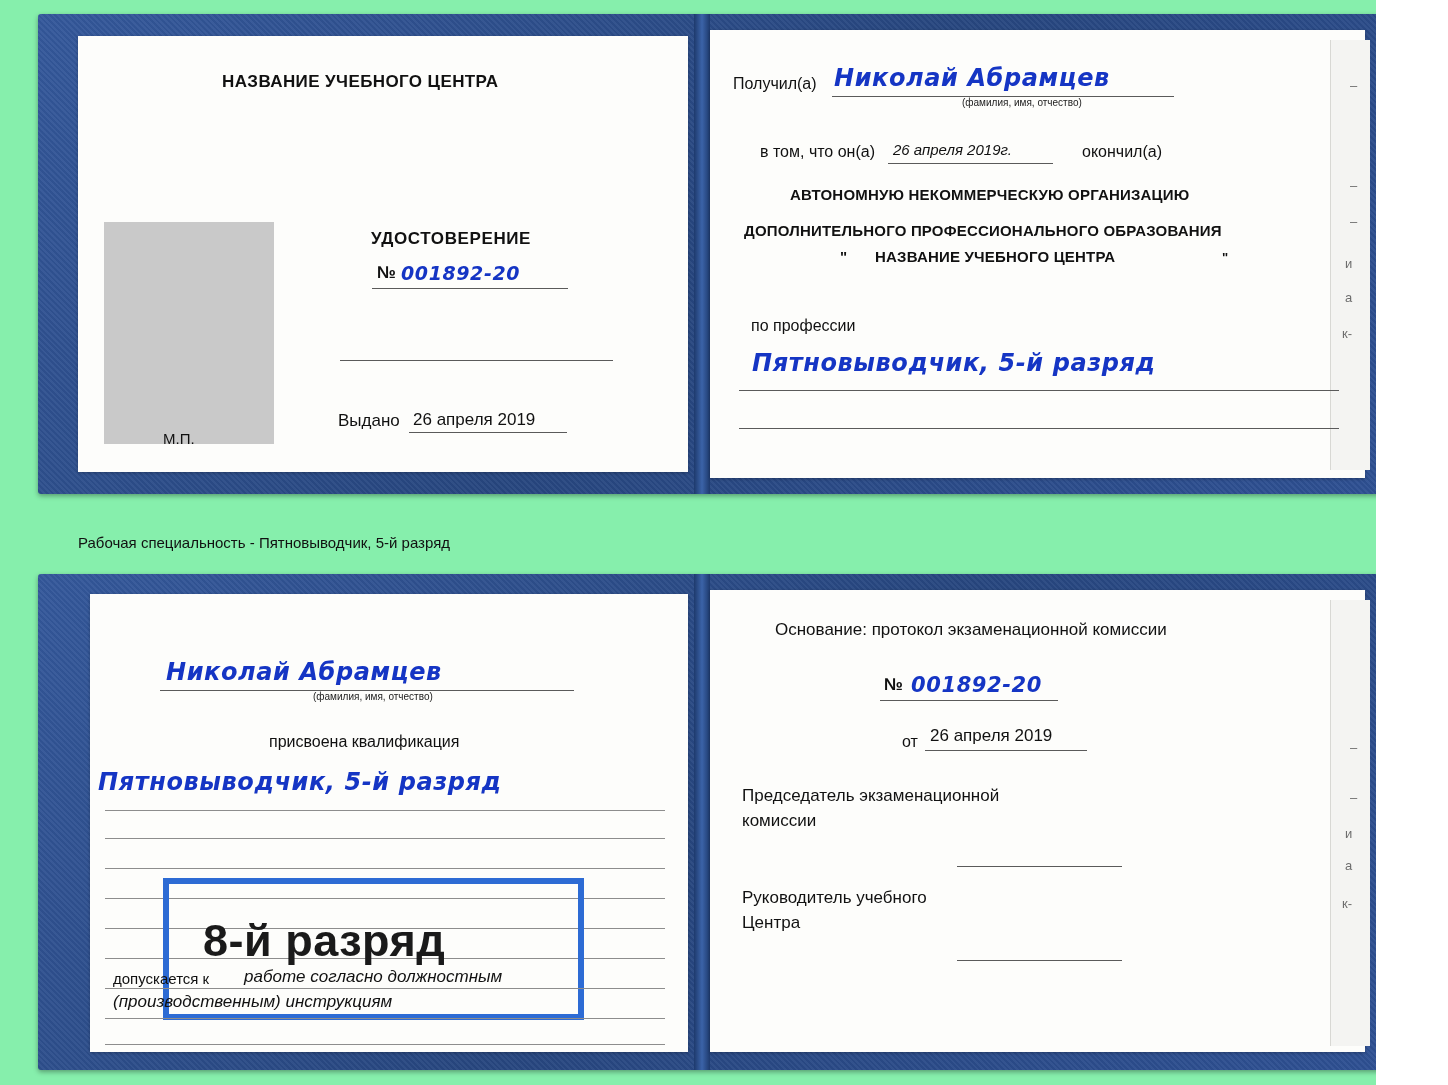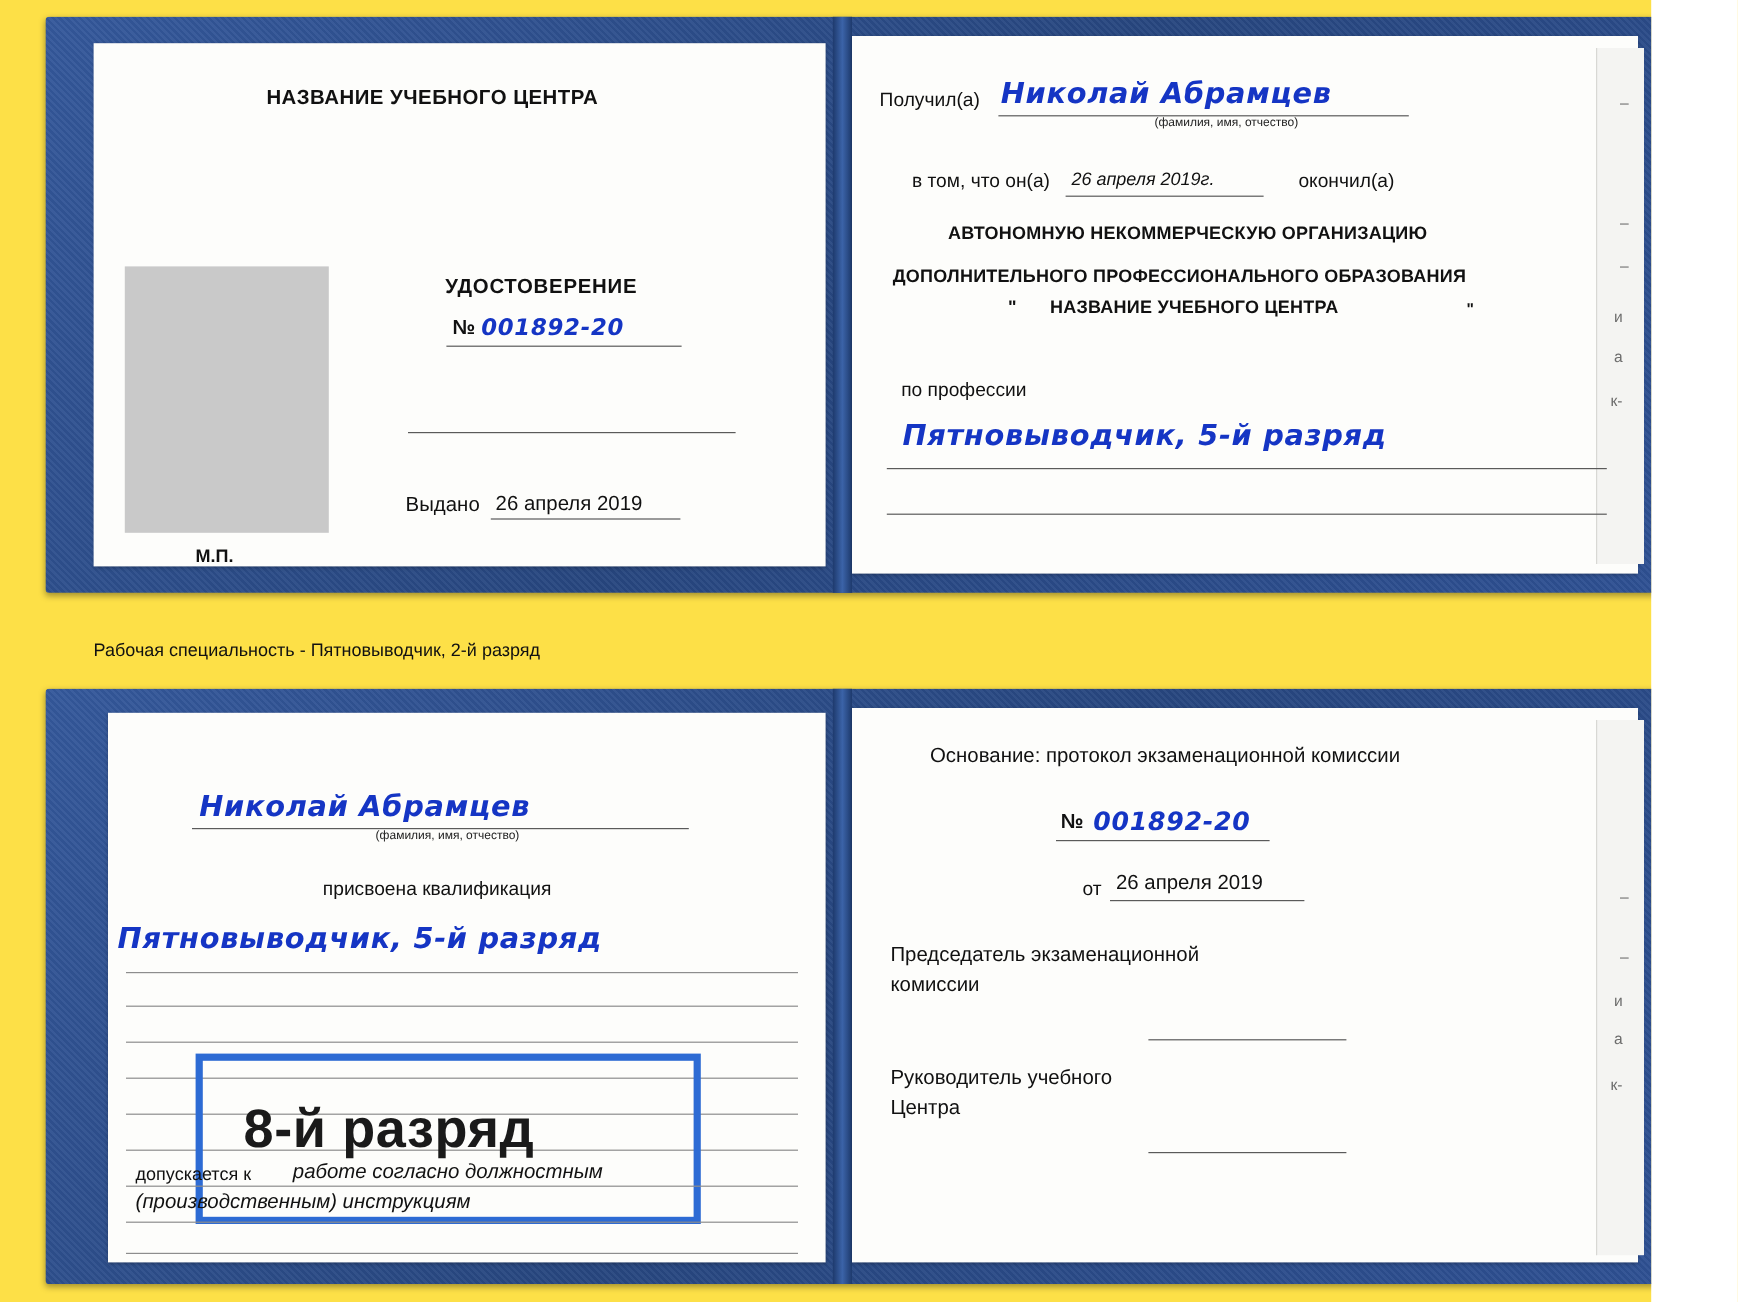--- a/index.html
+++ b/index.html
@@ -6,21 +6,21 @@
   html, body {
     margin: 0; padding: 0;
     width: 1448px; height: 1085px;
     background: #ffffff;
     font-family: "Liberation Sans", sans-serif;
   }
   .page {
     position: relative;
     width: 1376px; height: 1085px;
     overflow: hidden;
-    background: #fde047;
+    background: #86efac;
     text-align: center;
   }
 
   
   .book {
     position: absolute;
     background: #2c4f91;
     background-image: linear-gradient(135deg, #34589b 0%, #27467f 50%, #2e5093 100%);
     border-radius: 3px;
     box-shadow: 0 2px 5px rgba(0,0,0,0.35);
@@ -132,21 +132,21 @@
   <div class="t print bold" style="left:377px; top:263px; font-size:17px;">№</div>
   <div class="t hand" style="left:401px; top:262px; font-size:19px;">001892-20</div>
   <div class="line" style="left:372px; top:288px; width:196px;"></div>
 
   <div class="line" style="left:340px; top:360px; width:273px;"></div>
 
   <div class="t print" style="left:338px; top:411px; font-size:17px;">Выдано</div>
   <div class="t print" style="left:413px; top:410px; font-size:17px;">26 апреля 2019</div>
   <div class="line" style="left:409px; top:432px; width:158px;"></div>
 
-  <div class="t print" style="left:163px; top:455px; font-size:15px;font-weight:bold;">М.П.</div>
+  <div class="t print" style="left:163px; top:430px; font-size:15px;">М.П.</div>
 
   <div class="t print" style="left:733px; top:75px; font-size:16px;">Получил(а)</div>
   <div class="t hand" style="left:834px; top:64px; font-size:24px;">Николай Абрамцев</div>
   <div class="line" style="left:832px; top:96px; width:342px;"></div>
   <div class="t tiny" style="left:962px; top:97px;">(фамилия, имя, отчество)</div>
 
   <div class="t print" style="left:760px; top:143px; font-size:16px;">в том, что он(а)</div>
   <div class="t print" style="left:893px; top:141px; font-size:15px; font-style:italic;">26 апреля 2019г.</div>
   <div class="line" style="left:888px; top:163px; width:165px;"></div>
   <div class="t print" style="left:1082px; top:143px; font-size:16px;">окончил(а)</div>
@@ -163,21 +163,21 @@
   <div class="line" style="left:739px; top:390px; width:600px;"></div>
   <div class="line" style="left:739px; top:428px; width:600px;"></div>
 
   <div class="faint" style="left:1350px; top:78px;">–</div>
   <div class="faint" style="left:1350px; top:178px;">–</div>
   <div class="faint" style="left:1350px; top:214px;">–</div>
   <div class="faint" style="left:1345px; top:256px;">и</div>
   <div class="faint" style="left:1345px; top:290px;">а</div>
   <div class="faint" style="left:1342px; top:326px;">к-</div>
 
-  <div class="caption" style="left:78px; top:534px;">Рабочая специальность - Пятновыводчик, 2-й разряд</div>
+  <div class="caption" style="left:78px; top:534px;">Рабочая специальность - Пятновыводчик, 5-й разряд</div>
 
   <div class="book" style="left:38px; top:574px; width:1372px; height:496px;">
   </div>
   <div class="spine" style="left:694px; top:574px; height:496px;"></div>
 
   <div class="page-sheet" style="left:90px; top:594px; width:598px; height:458px;">
   </div>
   <div class="page-sheet" style="left:710px; top:590px; width:655px; height:462px;">
   </div>
   <div class="edge-strip" style="left:1330px; top:600px; width:40px; height:446px;"></div>

